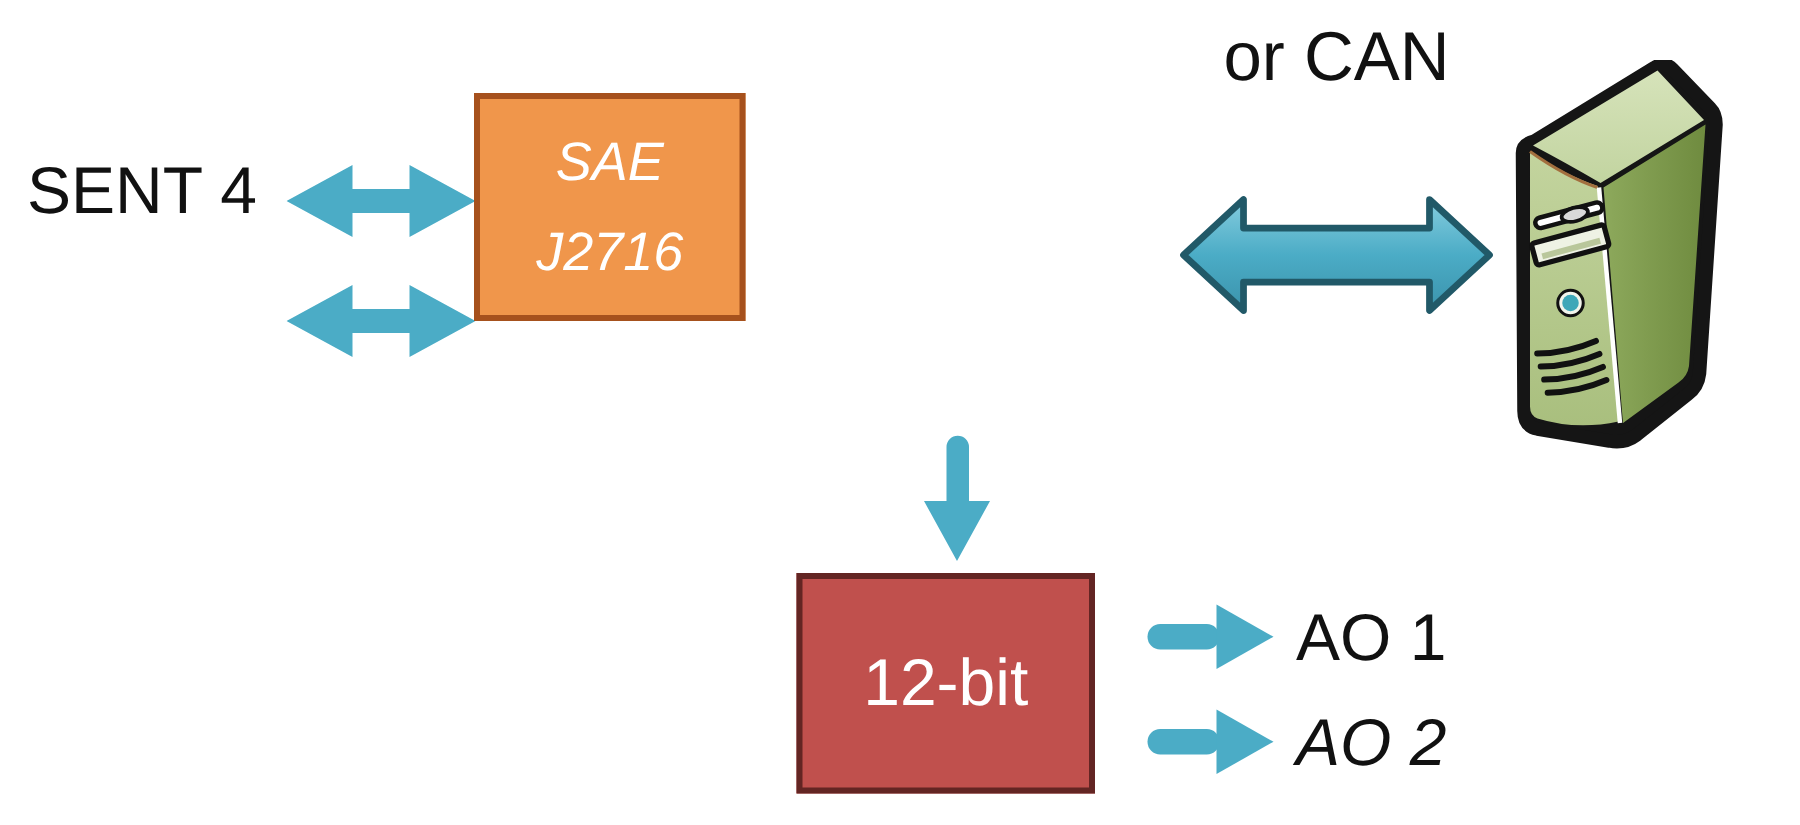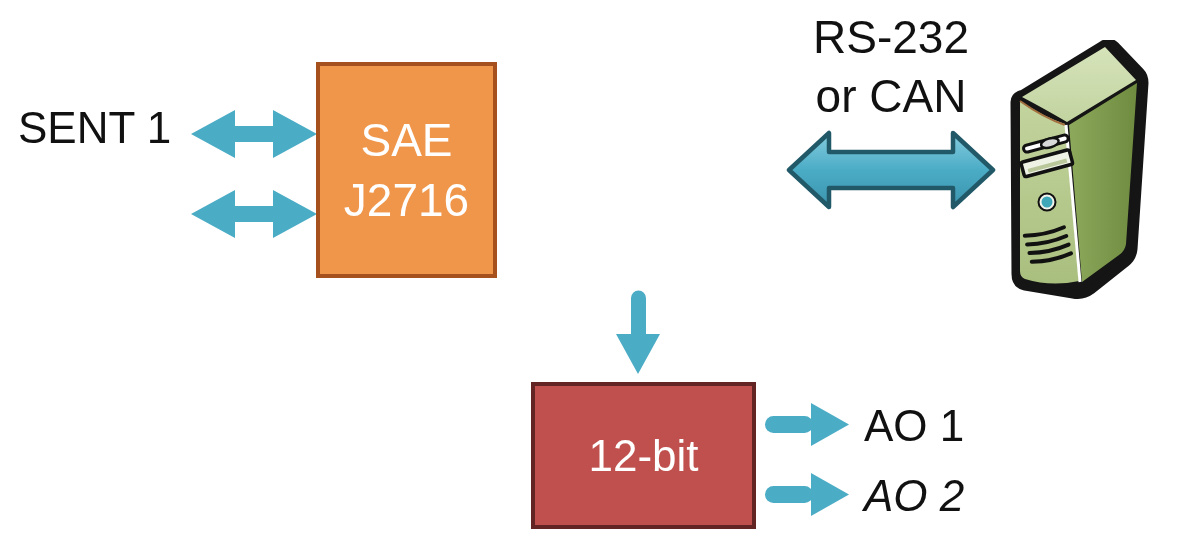--- a/index.html
+++ b/index.html
@@ -11,62 +11,61 @@
   .io-label{
     font-size:44px;color:var(--text-dark,#111);white-space:nowrap;
     display:flex;align-items:center;height:52px;
   }
   .block{
     box-sizing:border-box;display:flex;flex-direction:column;
     align-items:center;justify-content:center;text-align:center;
     color:var(--text-light,#fff);
   }
   #block-sent{
-    left:316px;top:62px;width:181px;height:216px;
+    left:316px;top:62px;width:181px;height:152px;
     background:var(--orange-fill,#F0964B);border:4px solid var(--orange-border,#A6511D);
-    font-size:46px;line-height:60px;
+    font-size:36px;line-height:60px;font-style:italic;
   }
   #block-dsp{
     left:497px;top:62px;width:271px;height:216px;
     background:var(--purple-fill,#A79BC5);border:4px solid var(--purple-border,#4D3D66);
     font-size:52px;line-height:72px;font-weight:bold;
   }
   #block-dac{
-    left:531px;top:382px;width:225px;height:147px;
+    left:531px;top:382px;width:199px;height:147px;
     background:var(--red-fill,#C0504D);border:4px solid var(--red-border,#632523);
     font-size:44px;line-height:64px;
   }
   #bus-label{
     left:782px;top:8px;width:218px;text-align:center;
     font-size:46px;line-height:59px;color:var(--text-dark,#111);
   }
   .fill-arrow{fill:var(--arrow,#4BACC6);}
 </style>
 </head>
 <body>
 
 <div id="canvas">
 
-  <div class="abs io-label" style="left:18px;top:102px;">SENT 1</div>
+  <div class="abs io-label" style="left:18px;top:102px;">SENT 4</div>
 
   <svg class="abs" style="left:191px;top:108px;" width="126" height="52" viewBox="0 0 126 52">
     <path class="fill-arrow" d="M0 26 L44 2 V18 H82 V2 L126 26 L82 50 V34 H44 V50 Z"></path>
   </svg>
   <svg class="abs" style="left:191px;top:188px;" width="126" height="52" viewBox="0 0 126 52">
     <path class="fill-arrow" d="M0 26 L44 2 V18 H82 V2 L126 26 L82 50 V34 H44 V50 Z"></path>
   </svg>
 
   <div class="abs block" id="block-sent">
     <div>SAE</div>
     <div>J2716</div>
   </div>
 
 
   <div class="abs" id="bus-label">
-    <div>RS-232</div>
     <div>or CAN</div>
   </div>
 
   <svg class="abs" style="left:786px;top:128px;" width="210" height="84" viewBox="0 0 210 84">
     <defs>
       <linearGradient id="gBus" x1="0" y1="0" x2="0" y2="1">
         <stop offset="0" style="stop-color:#85ccde"></stop>
         <stop offset="0.5" style="stop-color:#4BACC6"></stop>
         <stop offset="1" style="stop-color:#3b93ac"></stop>
       </linearGradient>

